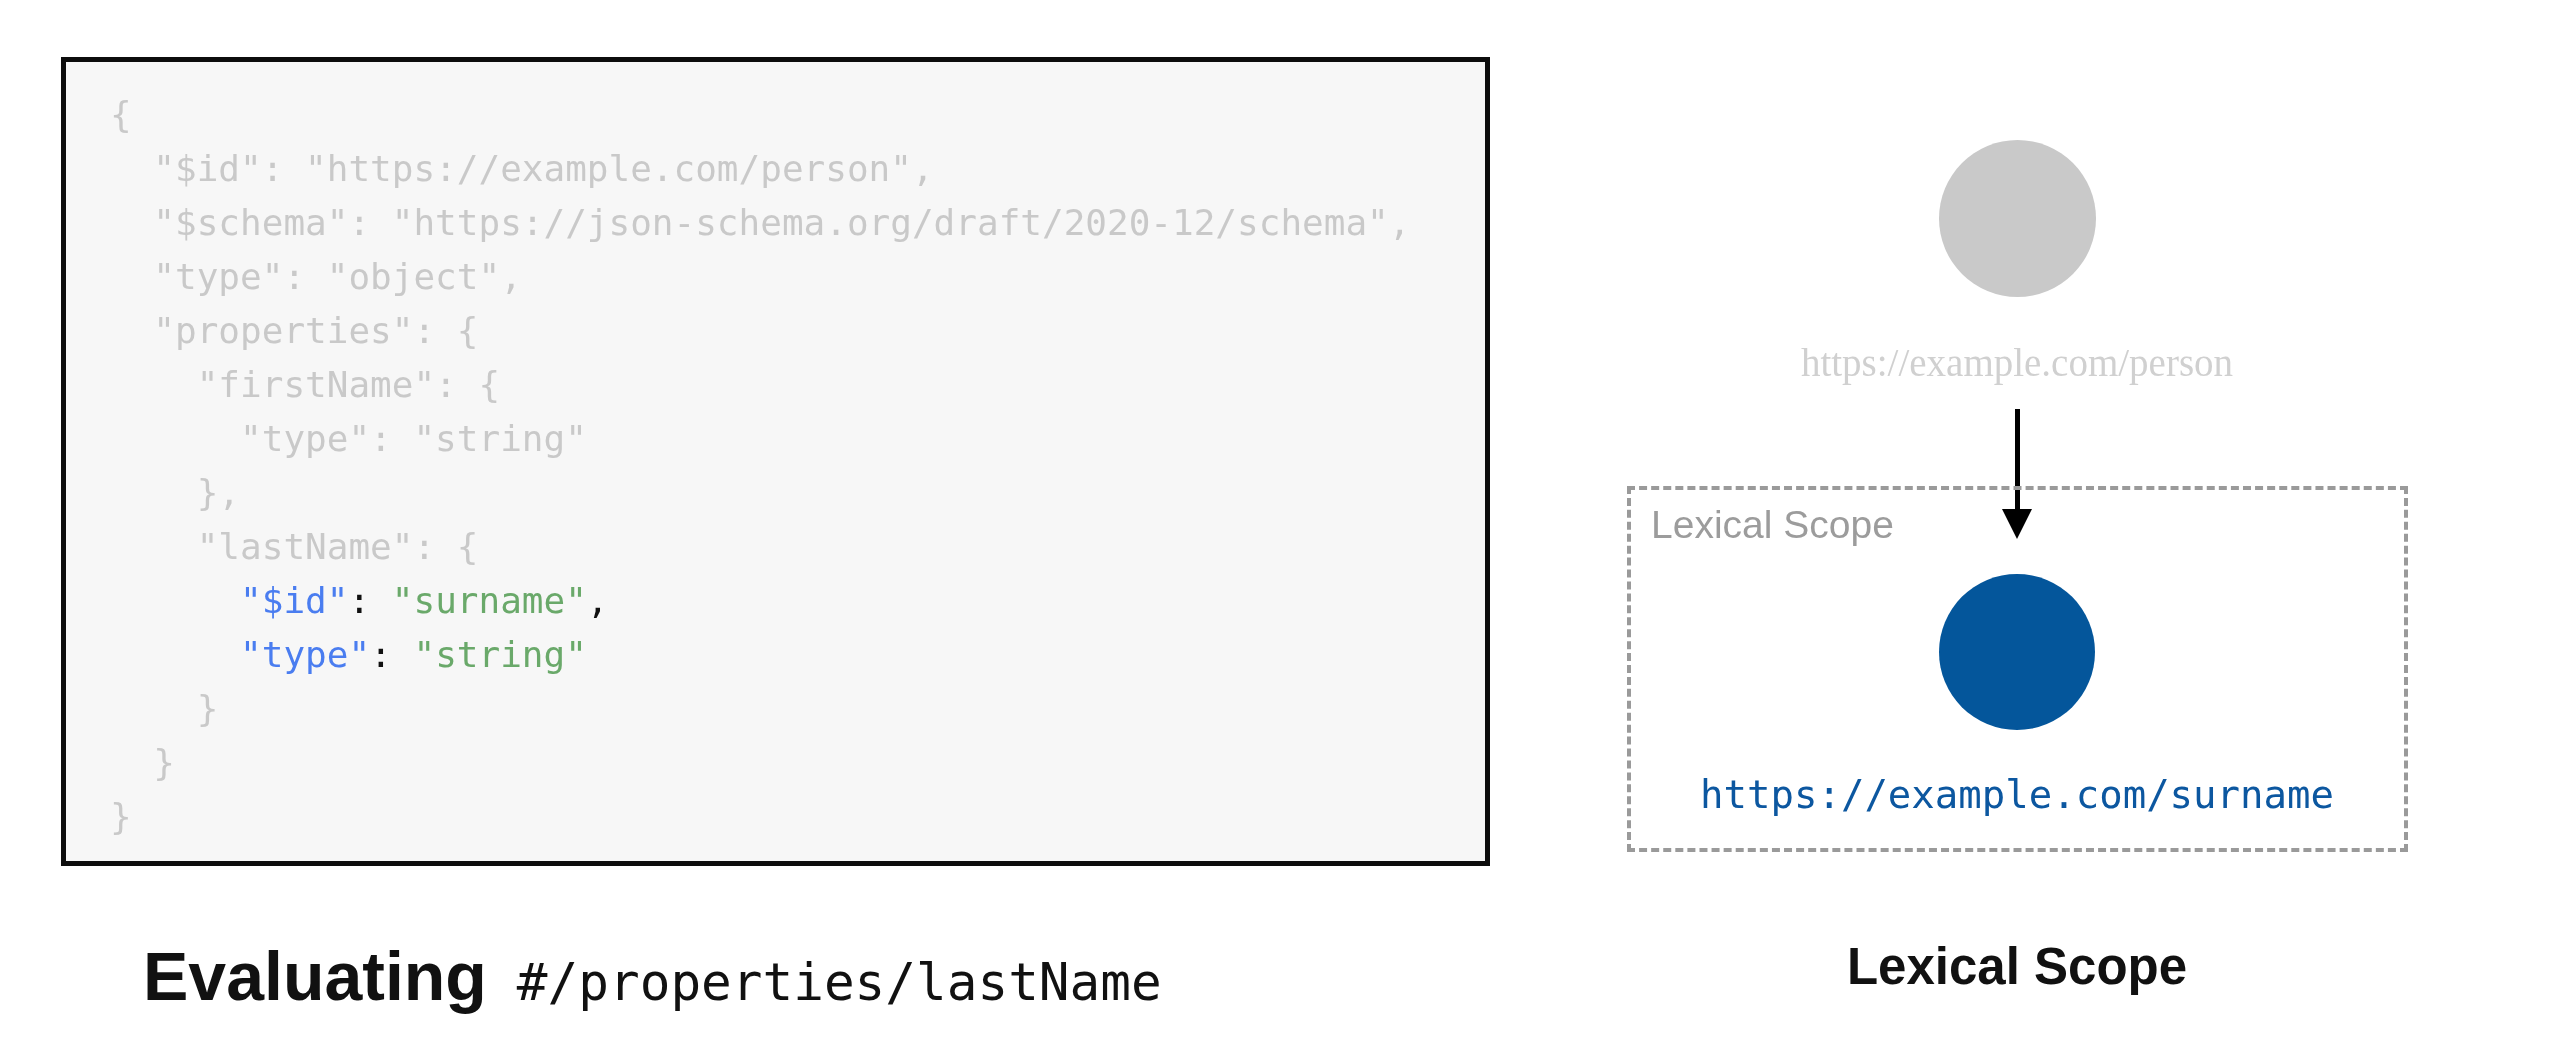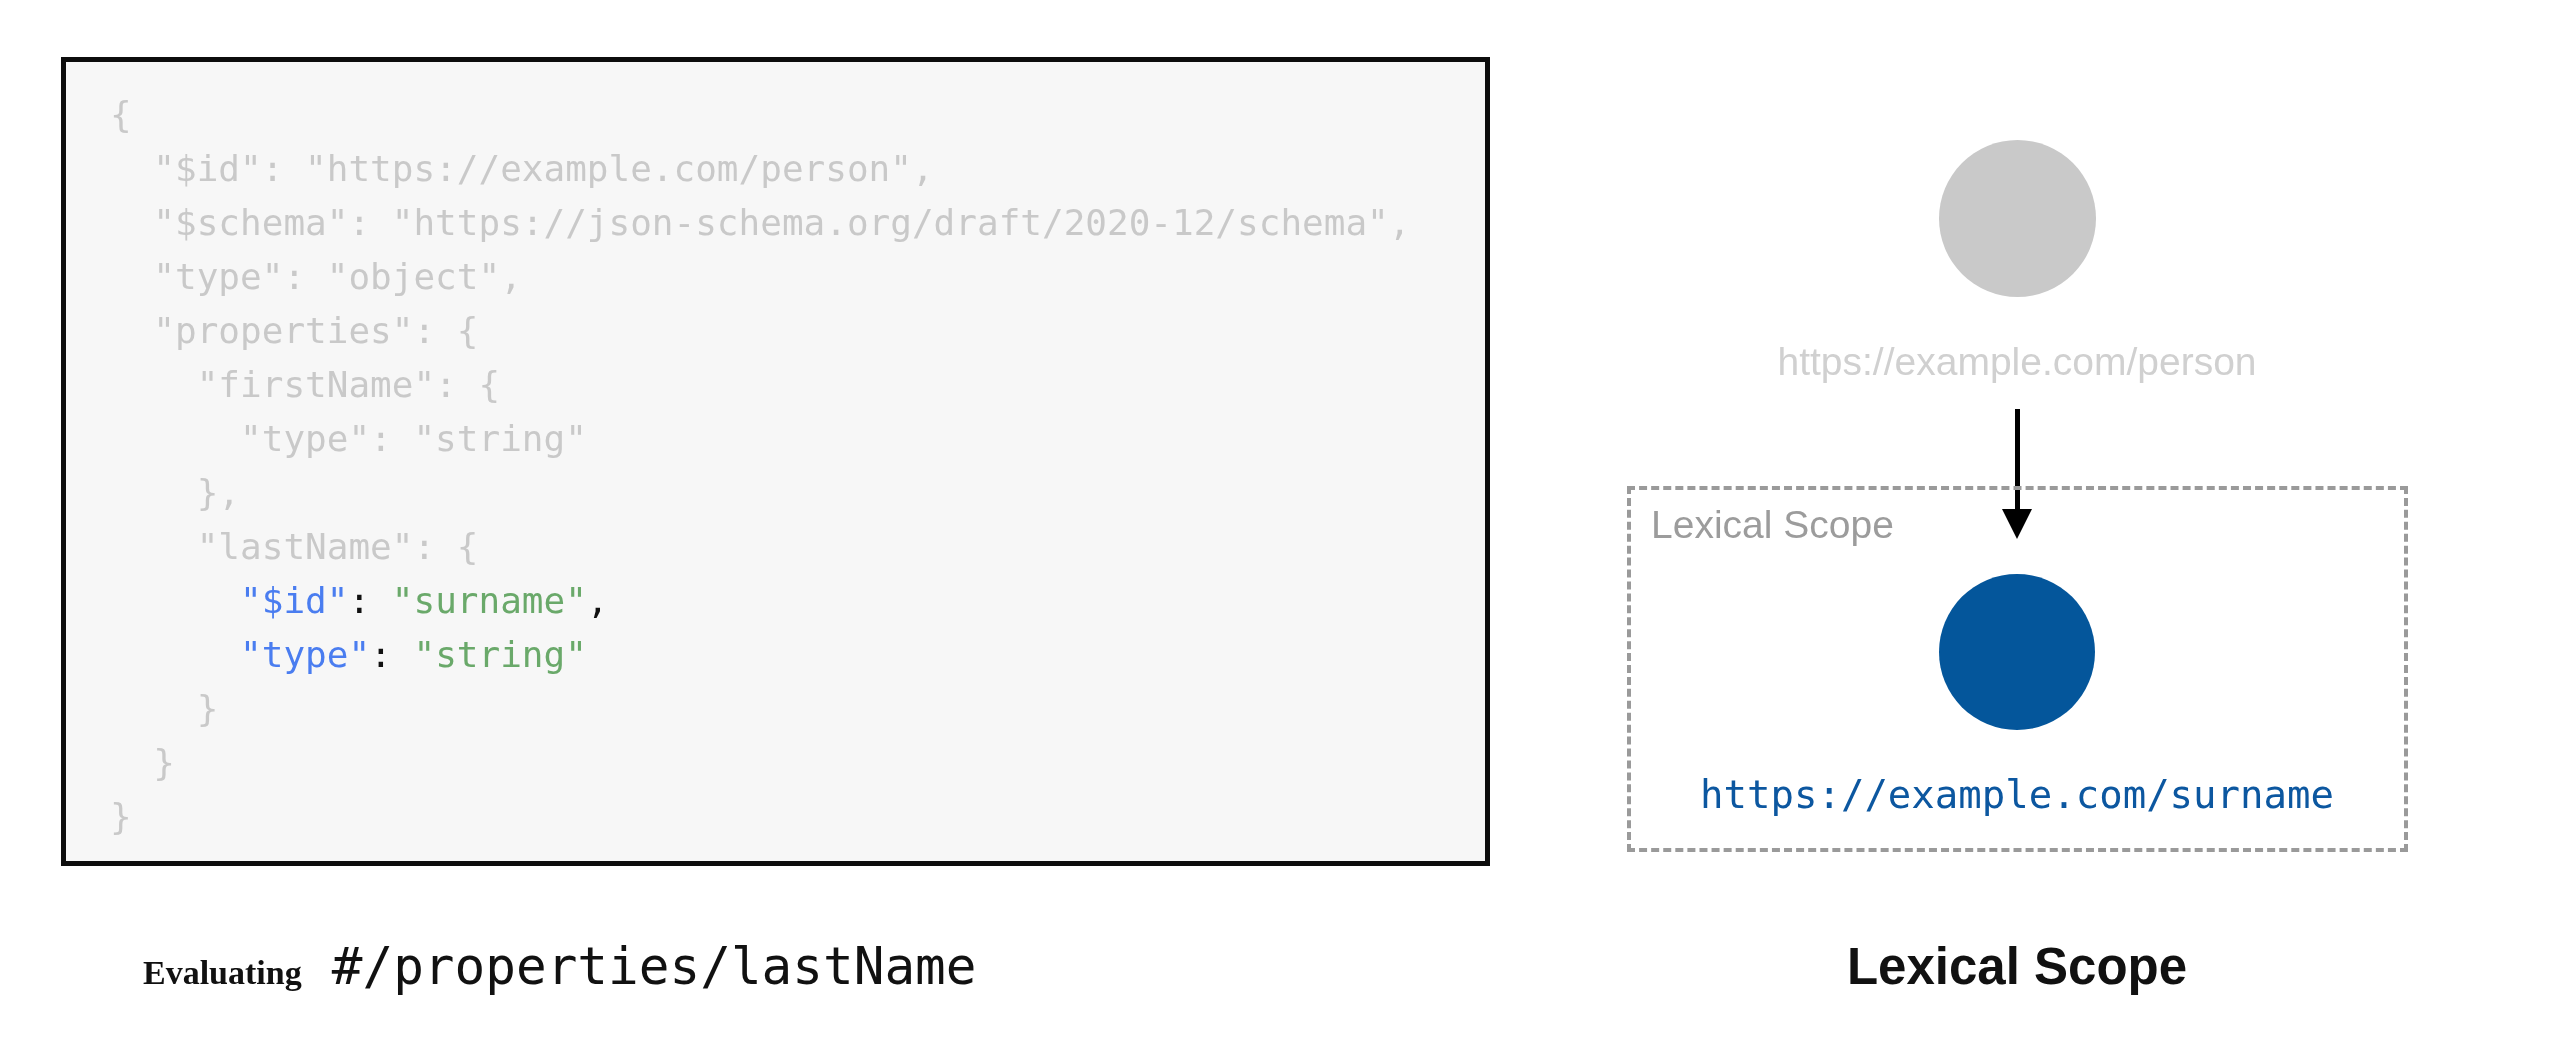--- a/index.html
+++ b/index.html
@@ -34,44 +34,44 @@
   .seg-str   { color: var(--string-green); }
   .seg-punct { color: var(--punct-dark); }
 
   .caption-left {
     position: absolute;
     left: 143px; top: 937px;
     white-space: nowrap;
     color: var(--caption-black);
   }
   .caption-left .bold-part {
-    font-family: Liberation Serif, serif;
+    font-family: Liberation Sans, sans-serif;
     font-weight: bold;
-    font-size: 34px;
+    font-size: 68px;
   }
   .caption-left .mono-part {
     font-family: "DejaVu Sans Mono", monospace;
     font-weight: normal;
     font-size: 51px;
     margin-left: 30px;
   }
 
   
   .gray-circle {
     position: absolute;
     left: 1939px; top: 140px;
     width: 157px; height: 157px;
     border-radius: 50%;
     background: var(--gray-circle);
   }
   .gray-url {
     position: absolute;
     left: 2017px; top: 340px;
     transform: translateX(-50%);
-    font-family: Liberation Sans, sans-serif;
+    font-family: Liberation Serif, serif;
     font-size: 39px;
     color: var(--gray-url);
     white-space: nowrap;
     text-align: center;
   }
   .arrow-shaft {
     position: absolute;
     left: 2015px; top: 409px;
     width: 5.2px; height: 101px;
     background: var(--arrow-black);

